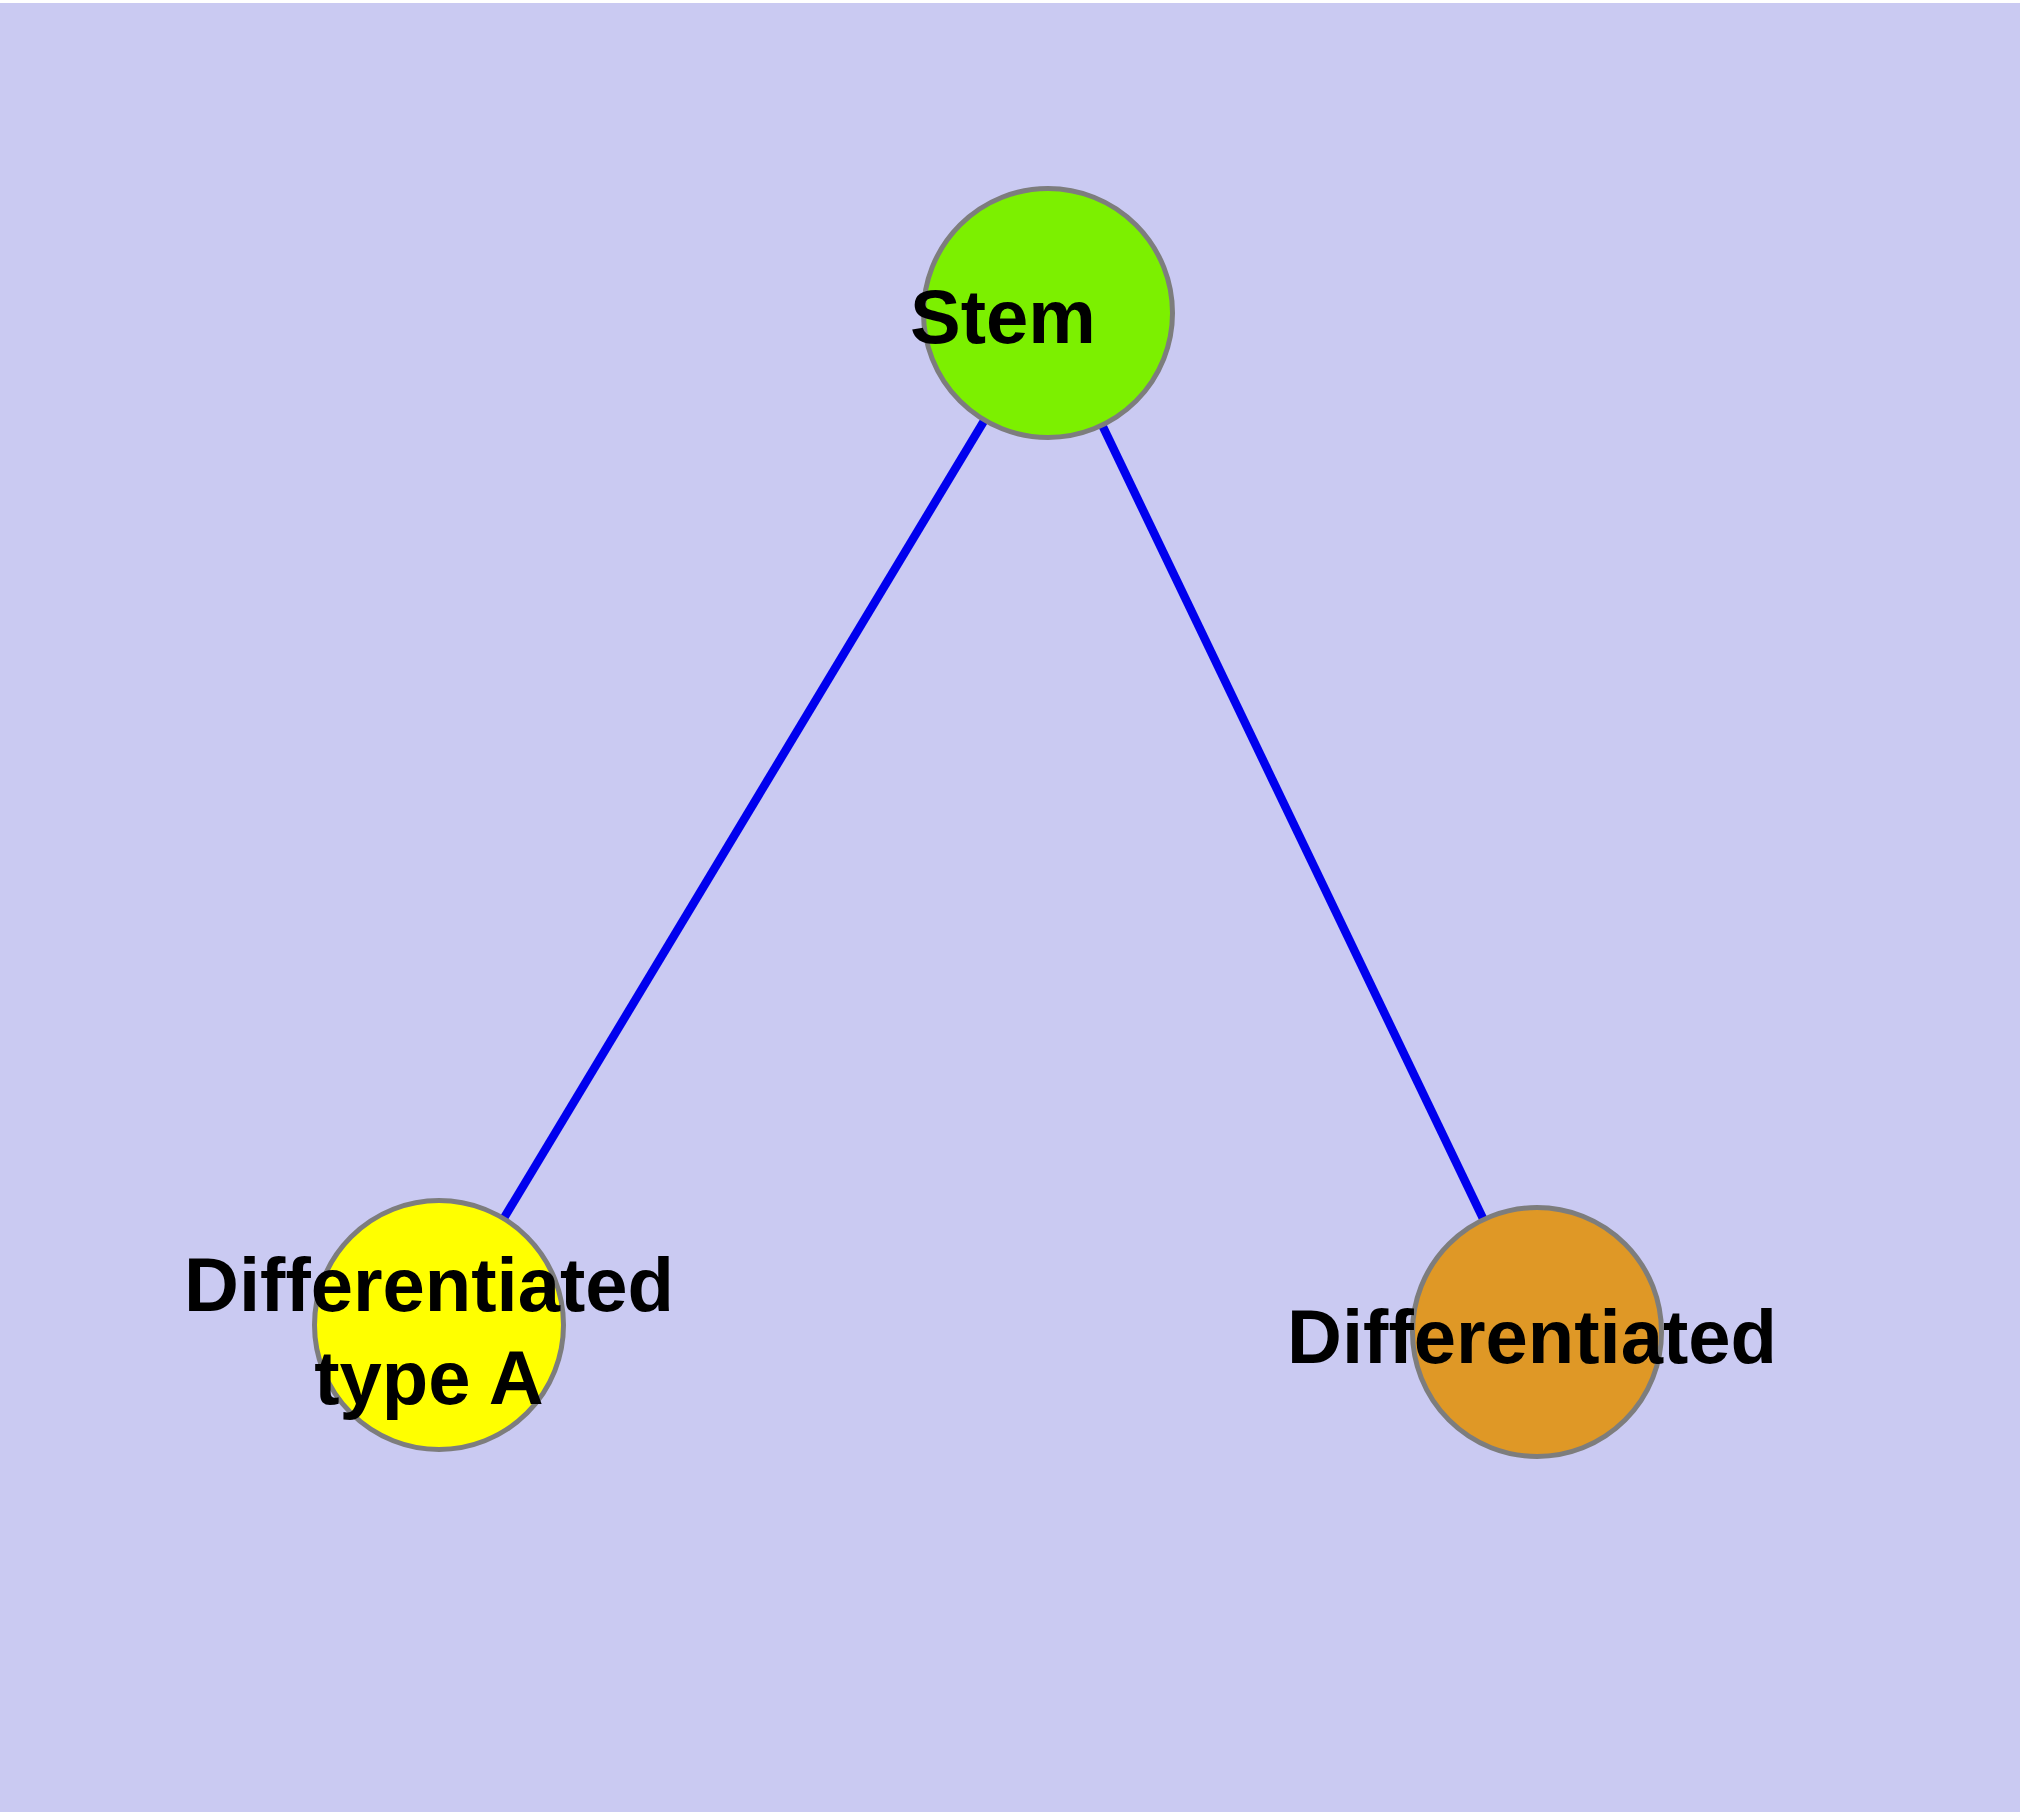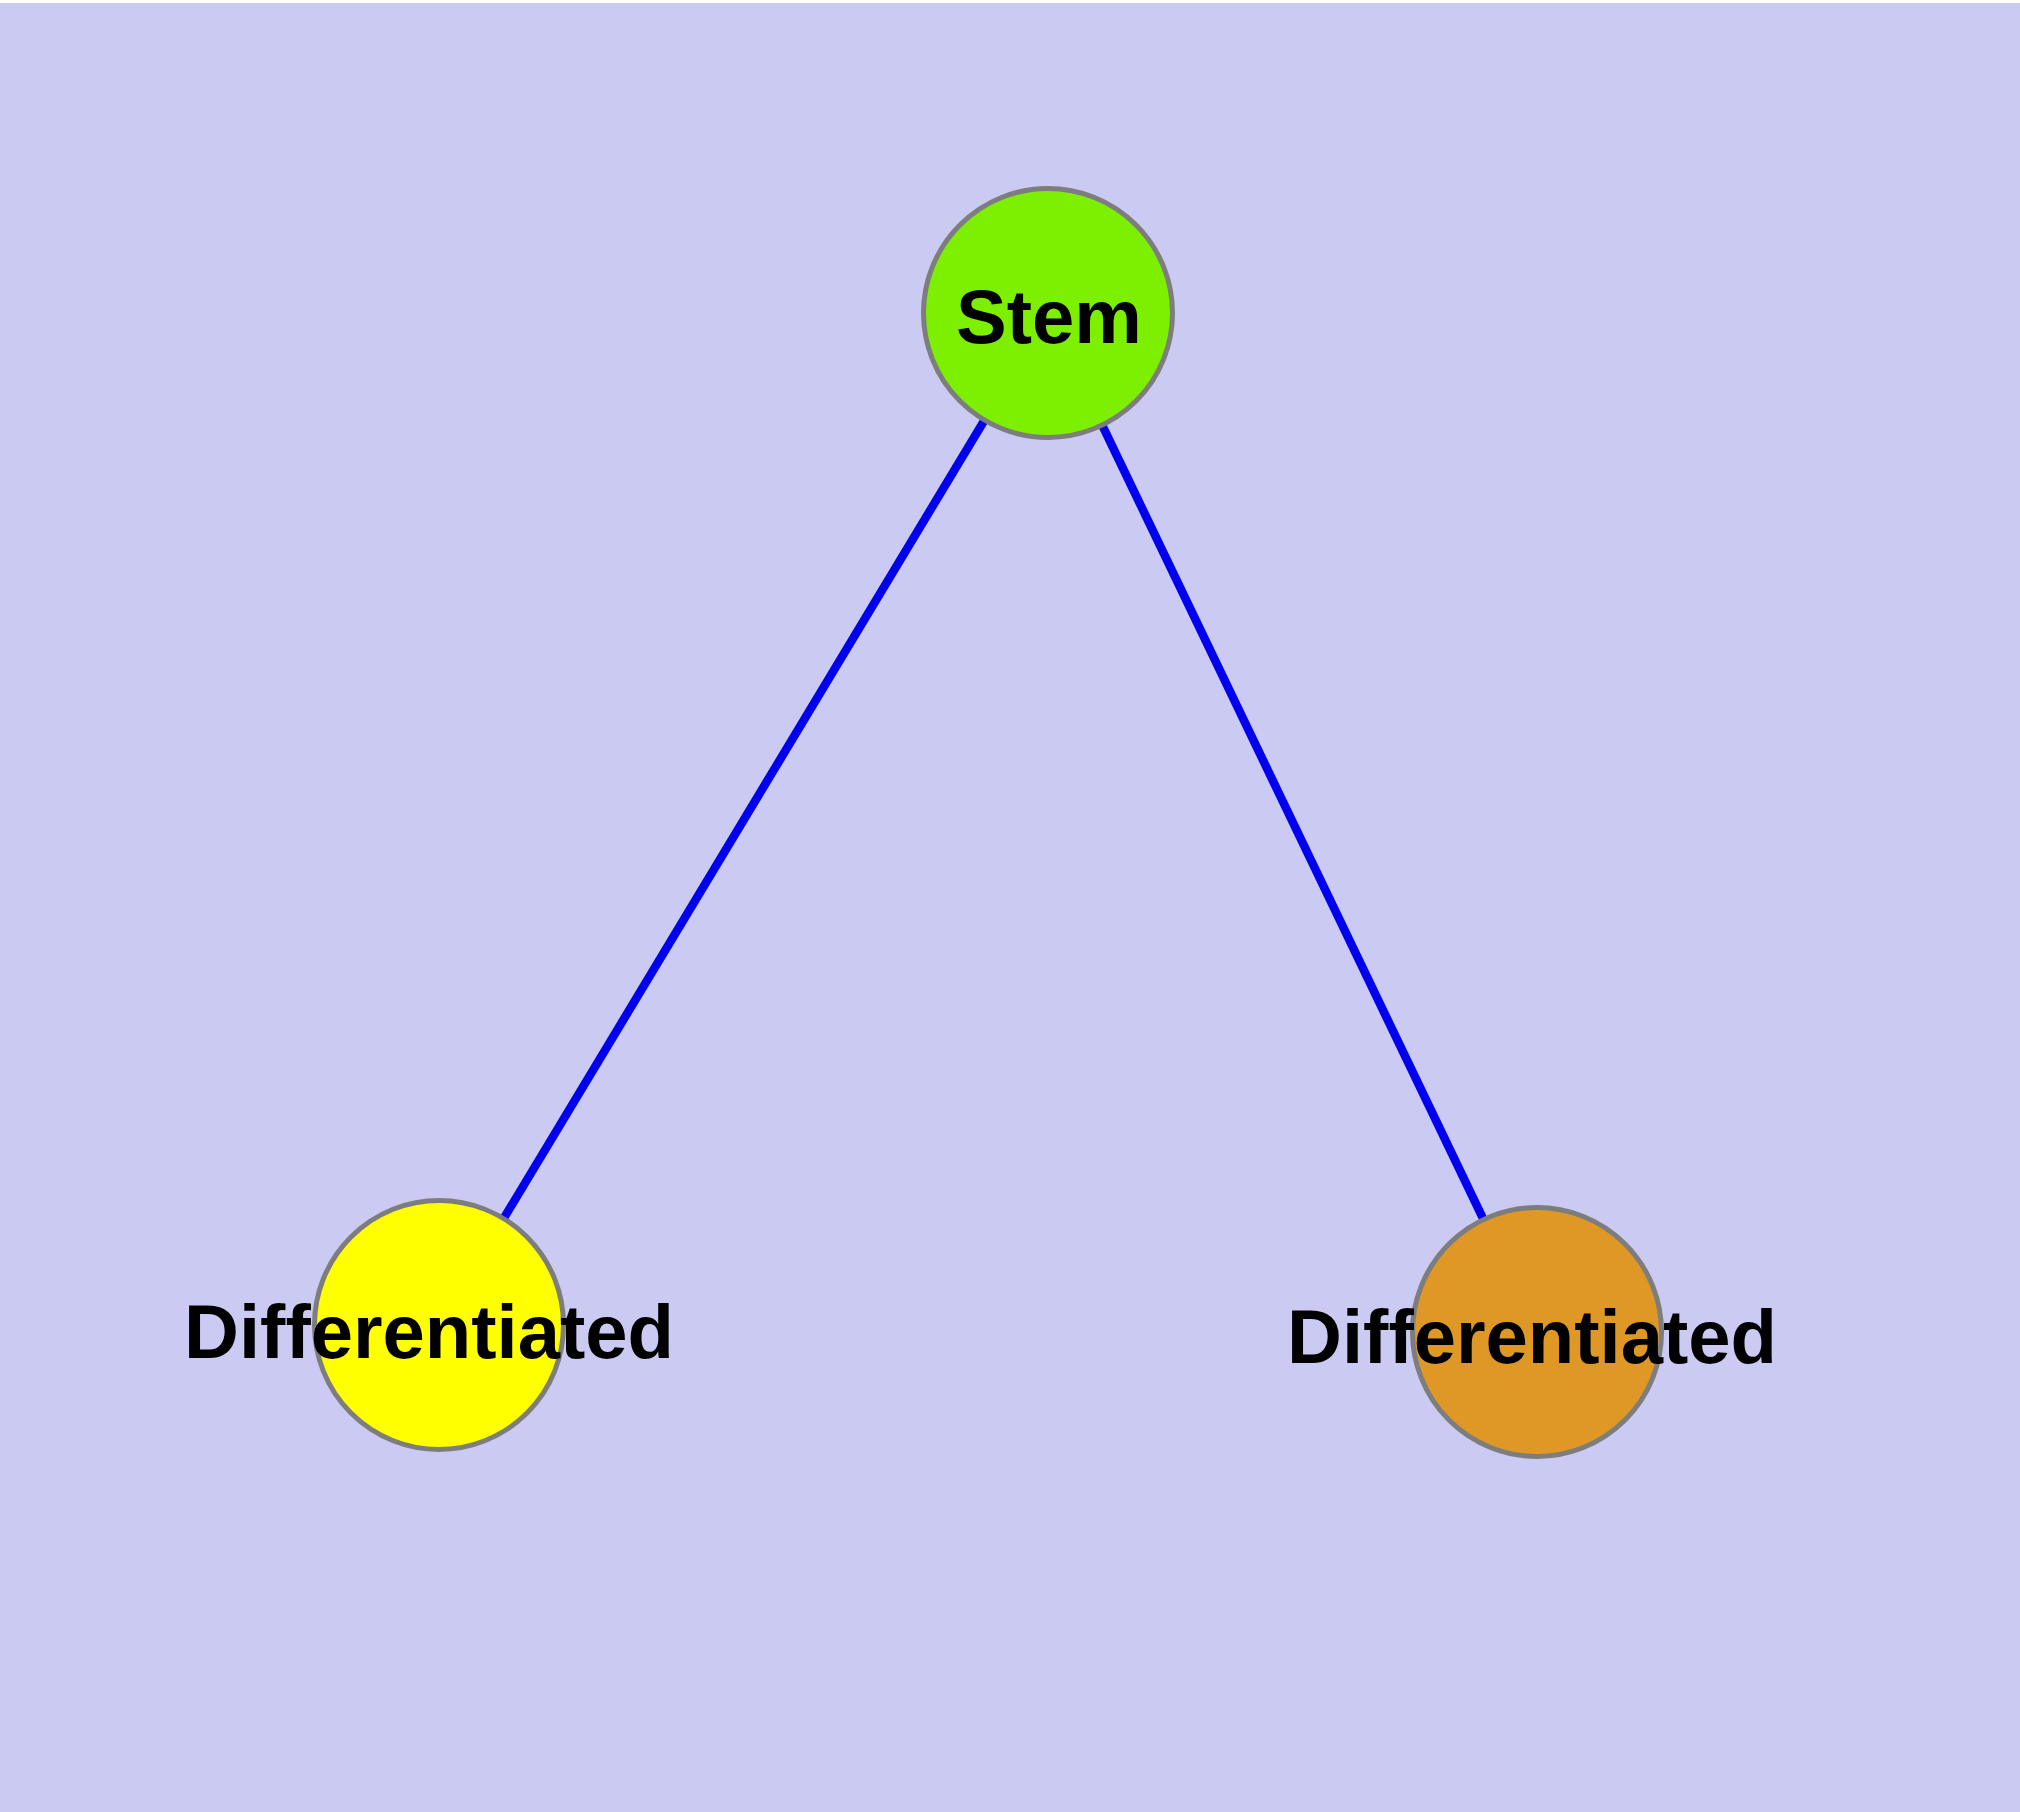--- a/index.html
+++ b/index.html
@@ -46,21 +46,21 @@
     position: absolute;
     transform: translate(-50%, -50%);
     text-align: center;
     font-weight: bold;
     font-size: 76px;
     line-height: 1.22;
     white-space: nowrap;
     letter-spacing: 0;
   }
   .node-label span { display: block; }
-  .label-stem   { left: 1049px; top: 317px; }
+  .label-stem   { left: 1003px; top: 317px; }
   .label-type-a { left: 429px;  top: 1332px; }
   .label-type-b { left: 1532px; top: 1337px; }
 </style>
 </head>
 <body>
 
 <div class="stage" style="background-color: rgb(202, 202, 242);">
 
   <svg class="edges-layer" viewBox="0 0 2384 2138">
     <line x1="1237" y1="370" x2="518" y2="1564" style="stroke: rgb(0, 0, 238);"></line>
@@ -70,20 +70,21 @@
   <div class="node node-stem" style="background-color: rgb(124, 240, 0); border-color: rgb(125, 125, 125);"></div>
 
   <div class="node node-type-a" style="background-color: rgb(255, 255, 0); border-color: rgb(125, 125, 125);"></div>
 
   <div class="node node-type-b" style="background-color: rgb(223, 152, 38); border-color: rgb(125, 125, 125);"></div>
 
   <div class="node-label label-stem" style="color: rgb(0, 0, 0);">Stem</div>
 
   <div class="node-label label-type-a" style="color: rgb(0, 0, 0);">
     <span>Differentiated</span>
+    <span>type A</span>
   </div>
 
   <div class="node-label label-type-b" style="color: rgb(0, 0, 0);">
     <span>Differentiated</span>
   </div>
 
   <div class="top-border" style="background-color: rgb(255, 255, 255);"></div>
 
 </div>
 

